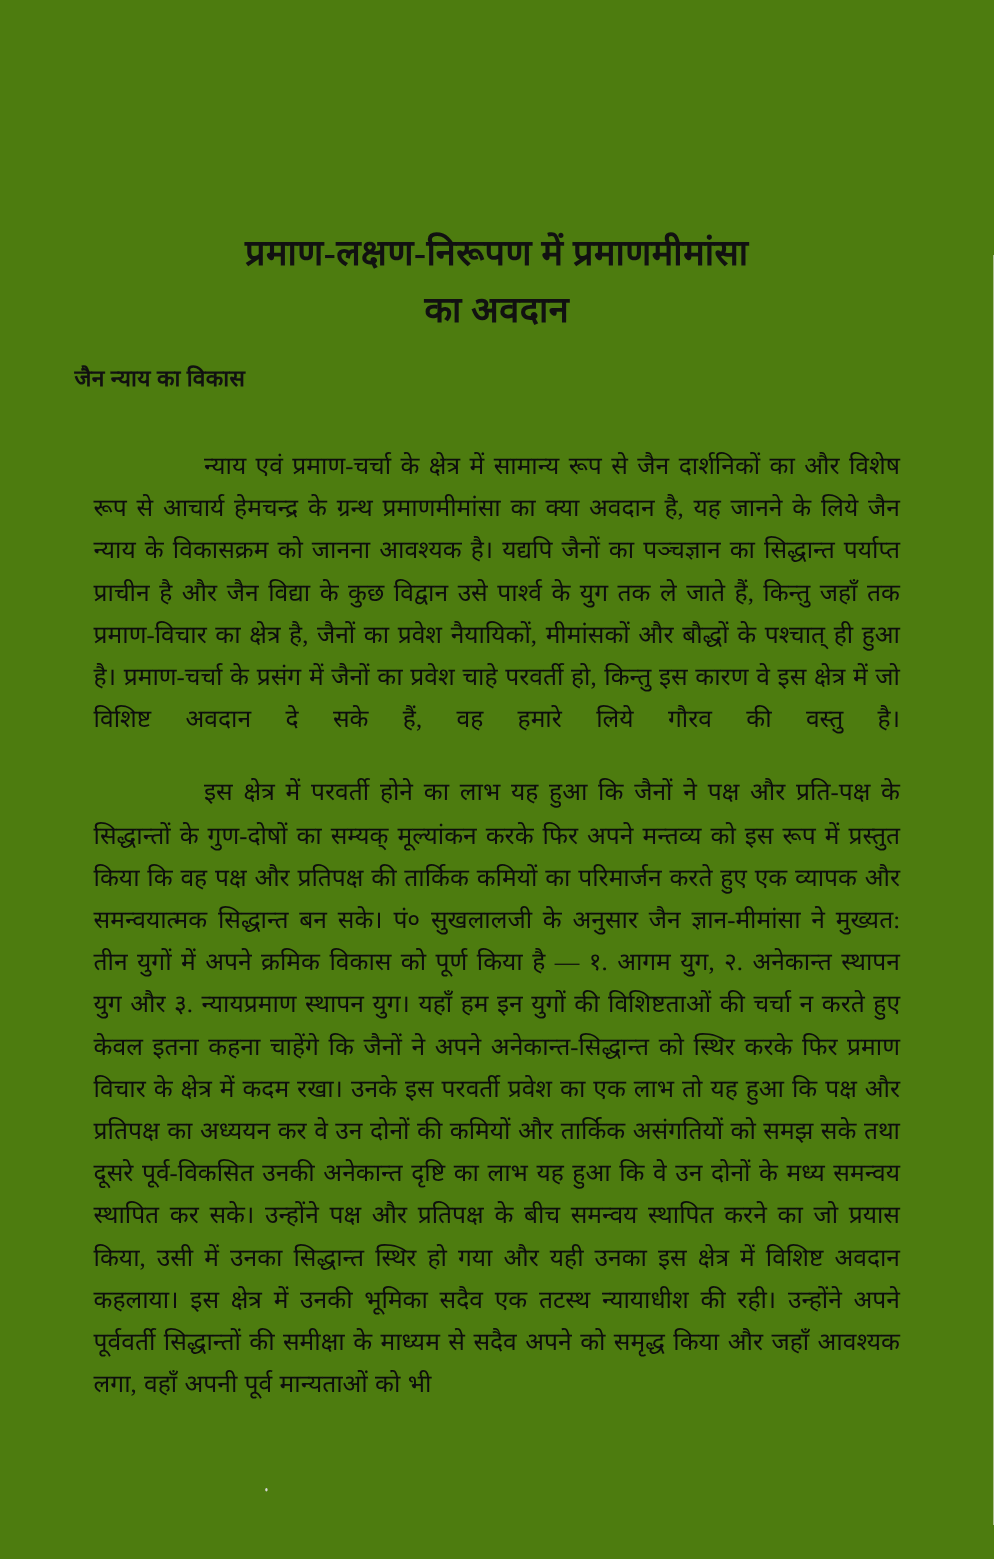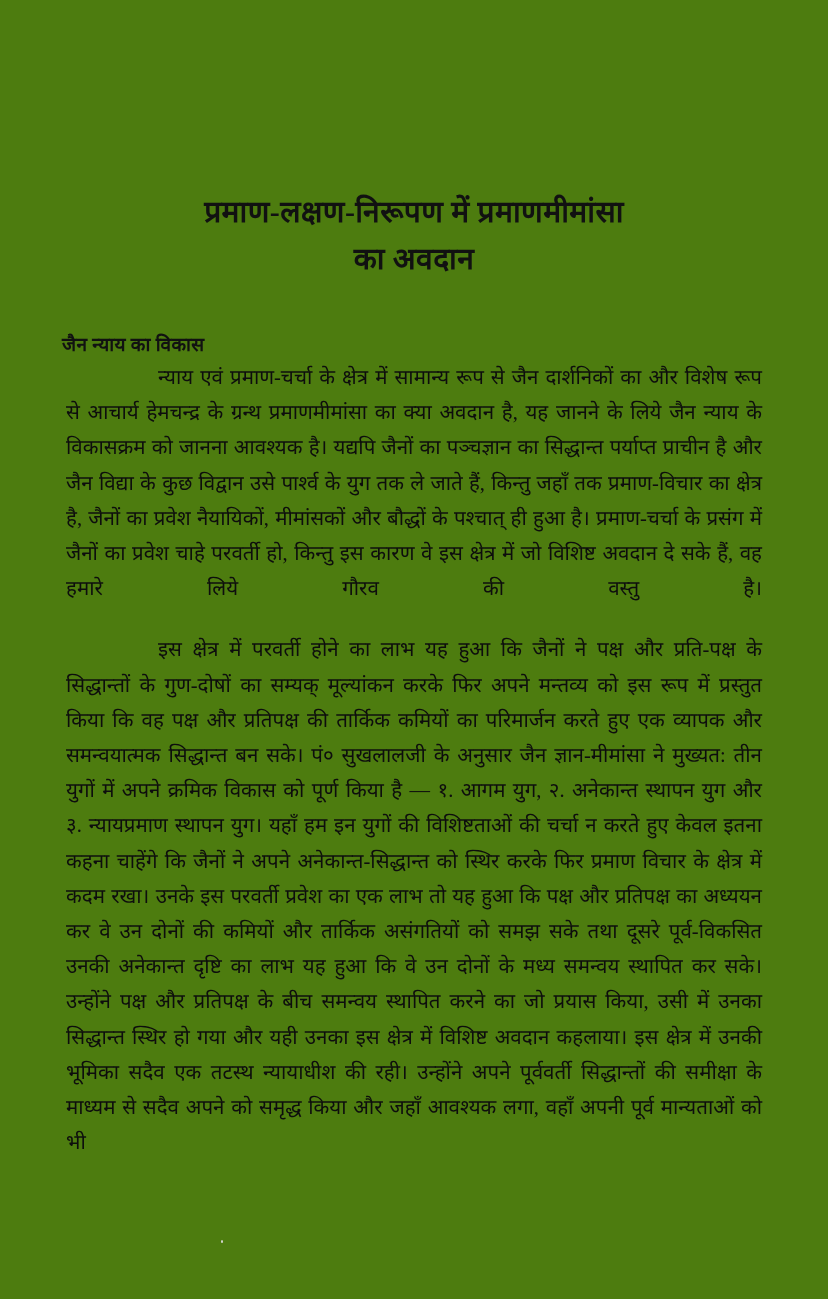--- a/index.html
+++ b/index.html
@@ -43,21 +43,21 @@
   }
 
   .title-line.line-2 {
     font-size: 30px;
   }
 
   
   .subheading {
     position: absolute;
     left: 62px;
-    top: 332px;
+    top: 304px;
     font-family: "Liberation Serif", "DejaVu Serif", serif;
     font-weight: bold;
     font-size: 19px;
     line-height: 26px;
     color: #111111;
     letter-spacing: 0.3px;
   }
 
   
   .body-text {
@@ -67,21 +67,21 @@
     width: 704px;
   }
 
   .para {
     font-family: "Liberation Serif", "DejaVu Serif", serif;
     font-size: 20.5px;
     line-height: 35.2px;
     color: #0d0d0d;
     text-align: justify;
     text-justify: inter-word;
-    margin: 4px;
+    margin: 16px;
     word-spacing: 1px;
   }
 
   .para + .para {
     margin-top: 26px;
   }
 
   .para .indent {
     display: inline-block;
     width: 92px;

